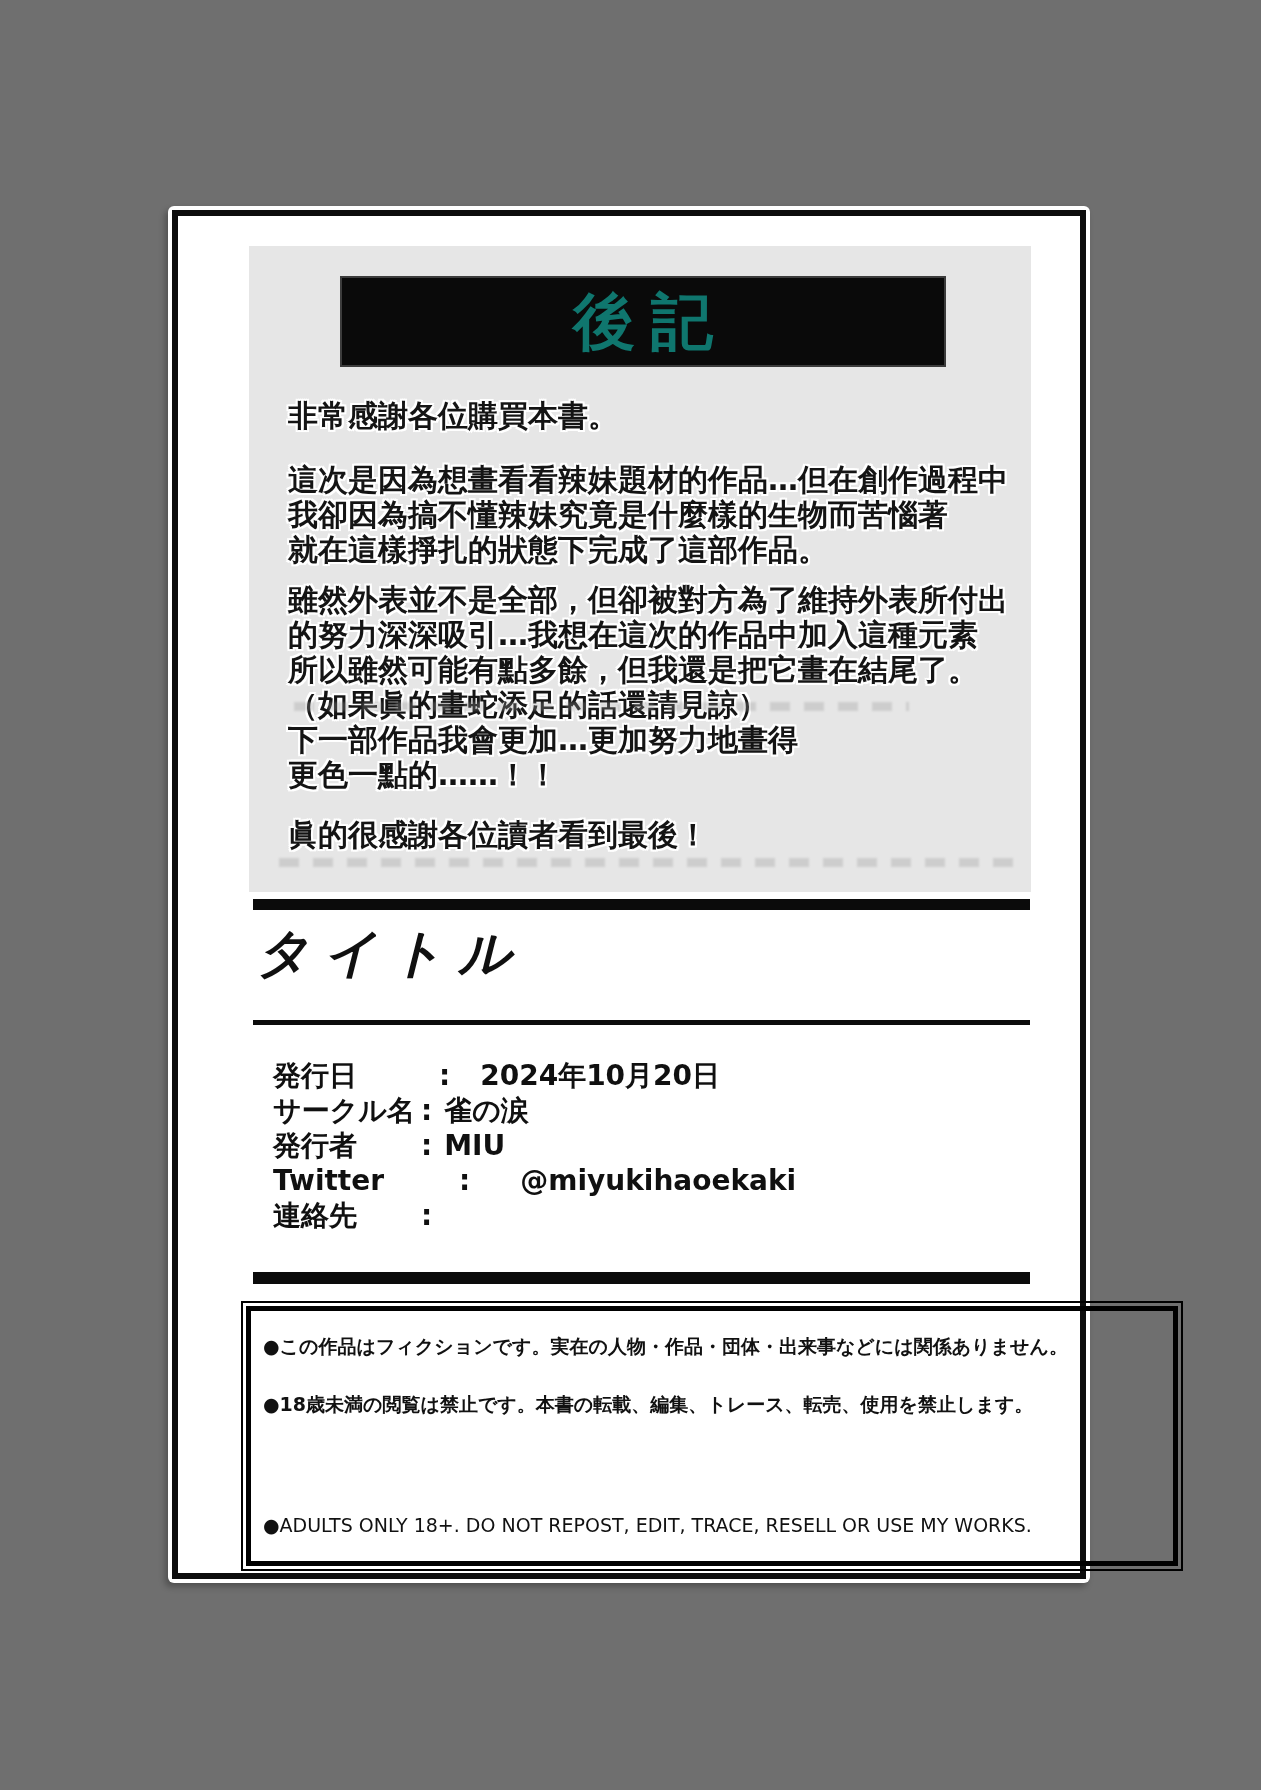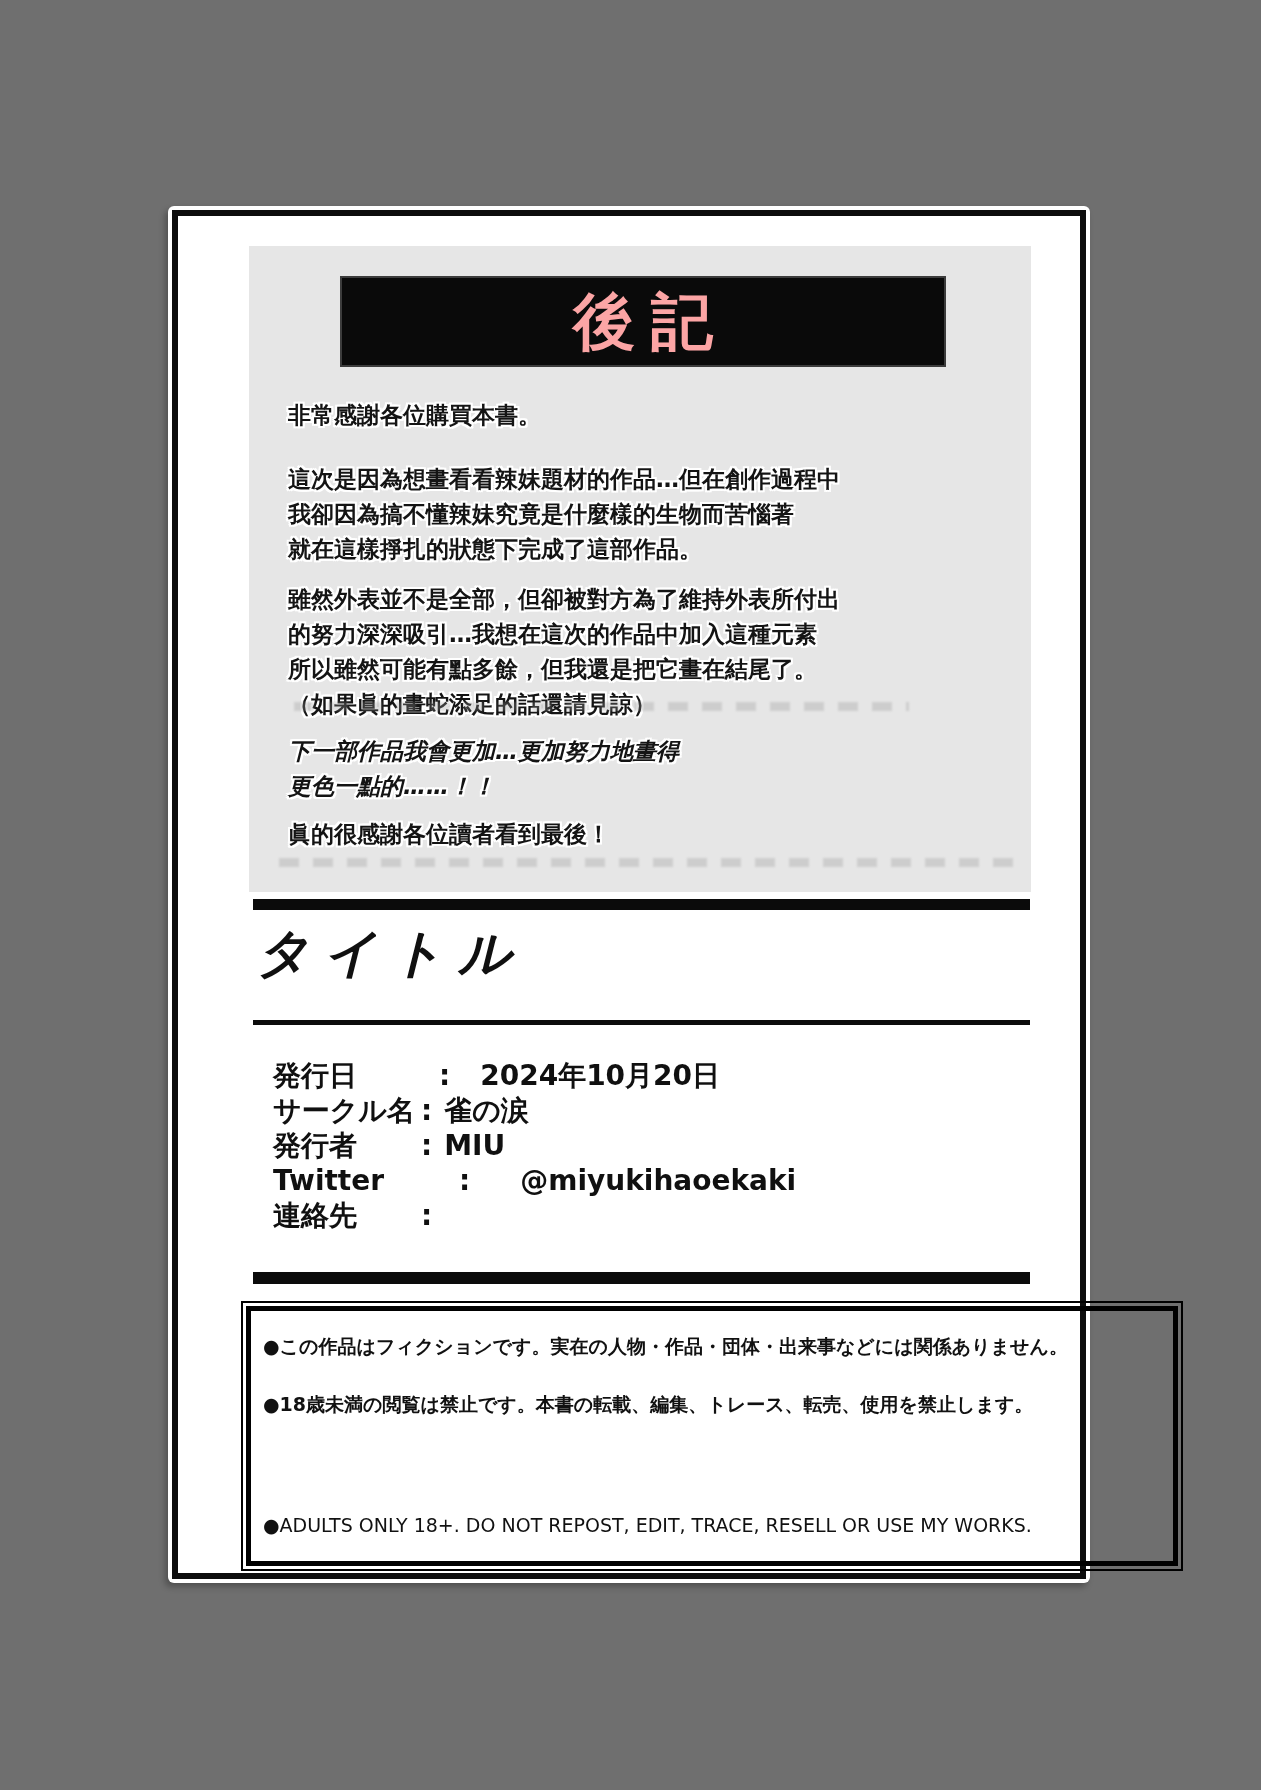--- a/index.html
+++ b/index.html
@@ -7,23 +7,23 @@
           font-family:"DejaVu Sans","Liberation Sans",sans-serif;}
   
   .page-rim{position:absolute;left:168px;top:206px;width:922px;height:1377px;background:#ffffff;
             border-radius:6px;box-shadow:-3px 4px 6px rgba(0,0,0,.28);}
   .page-frame{position:absolute;left:4px;top:4px;right:4px;bottom:4px;border:6px solid #0d0d0d;
               background:#ffffff;}
   
   .panel{position:absolute;left:71px;top:30px;width:782px;height:646px;background:#e6e6e6;}
   .header-bar{position:absolute;left:91px;top:30px;width:606px;height:91px;background:#0a0a0a;
               border:2px solid #3c3c3c;box-sizing:border-box;display:flex;align-items:center;justify-content:center;}
-  .header-bar .t{color:#fca5a5;font-size:62px;font-weight:bold;letter-spacing:16px;text-indent:16px;line-height:1;}
+  .header-bar .t{color:#0f766e;font-size:62px;font-weight:bold;letter-spacing:16px;text-indent:16px;line-height:1;}
   .cjk-par{position:absolute;left:39px;white-space:nowrap;}
-  .cjk-par div{font-size:23px;font-weight:bold;color:#141414;line-height:35px;
+  .cjk-par div{font-size:30px;font-weight:bold;color:#141414;line-height:35px;
     text-shadow:-2px -2px 0 #fff,0 -2px 0 #fff,2px -2px 0 #fff,-2px 0 0 #fff,2px 0 0 #fff,
                 -2px 2px 0 #fff,0 2px 0 #fff,2px 2px 0 #fff;}
   .ghost{position:absolute;height:9px;opacity:.55;filter:blur(1px);
          background:repeating-linear-gradient(90deg,rgba(150,150,150,.55) 0 20px,rgba(230,230,230,0) 20px 34px);}
   
   .hbar{position:absolute;left:75px;width:777px;background:#0b0b0b;}
   .doujin-title{position:absolute;left:78px;top:706px;font-family:"DejaVu Serif","Liberation Serif",serif;
                 font-style:italic;font-weight:bold;font-size:52px;letter-spacing:14px;color:#101010;line-height:1.2;}
   .rule{position:absolute;left:75px;top:804px;width:777px;height:5px;background:#0c0c0c;}
   .crow{position:absolute;left:95px;height:35px;display:flex;align-items:center;
@@ -62,21 +62,21 @@
 
         <div class="cjk-par" style="top:336px;">
           <div>雖然外表並不是全部，但卻被對方為了維持外表所付出</div>
           <div>的努力深深吸引…我想在這次的作品中加入這種元素</div>
           <div>所以雖然可能有點多餘，但我還是把它畫在結尾了。</div>
           <div>（如果眞的畫蛇添足的話還請見諒）</div>
         </div>
 
         <div class="ghost" style="left:45px;top:456px;width:615px;"></div>
 
-        <div class="cjk-par" style="top:488px;font-style:italic;">
+        <div class="cjk-par" style="top:476px;">
           <div>下一部作品我會更加…更加努力地畫得</div>
           <div>更色一點的……！！</div>
         </div>
 
         <div class="cjk-par" style="top:571px;">
           <div>眞的很感謝各位讀者看到最後！</div>
         </div>
 
         <div class="ghost" style="left:30px;top:612px;width:740px;"></div>
       </div>

